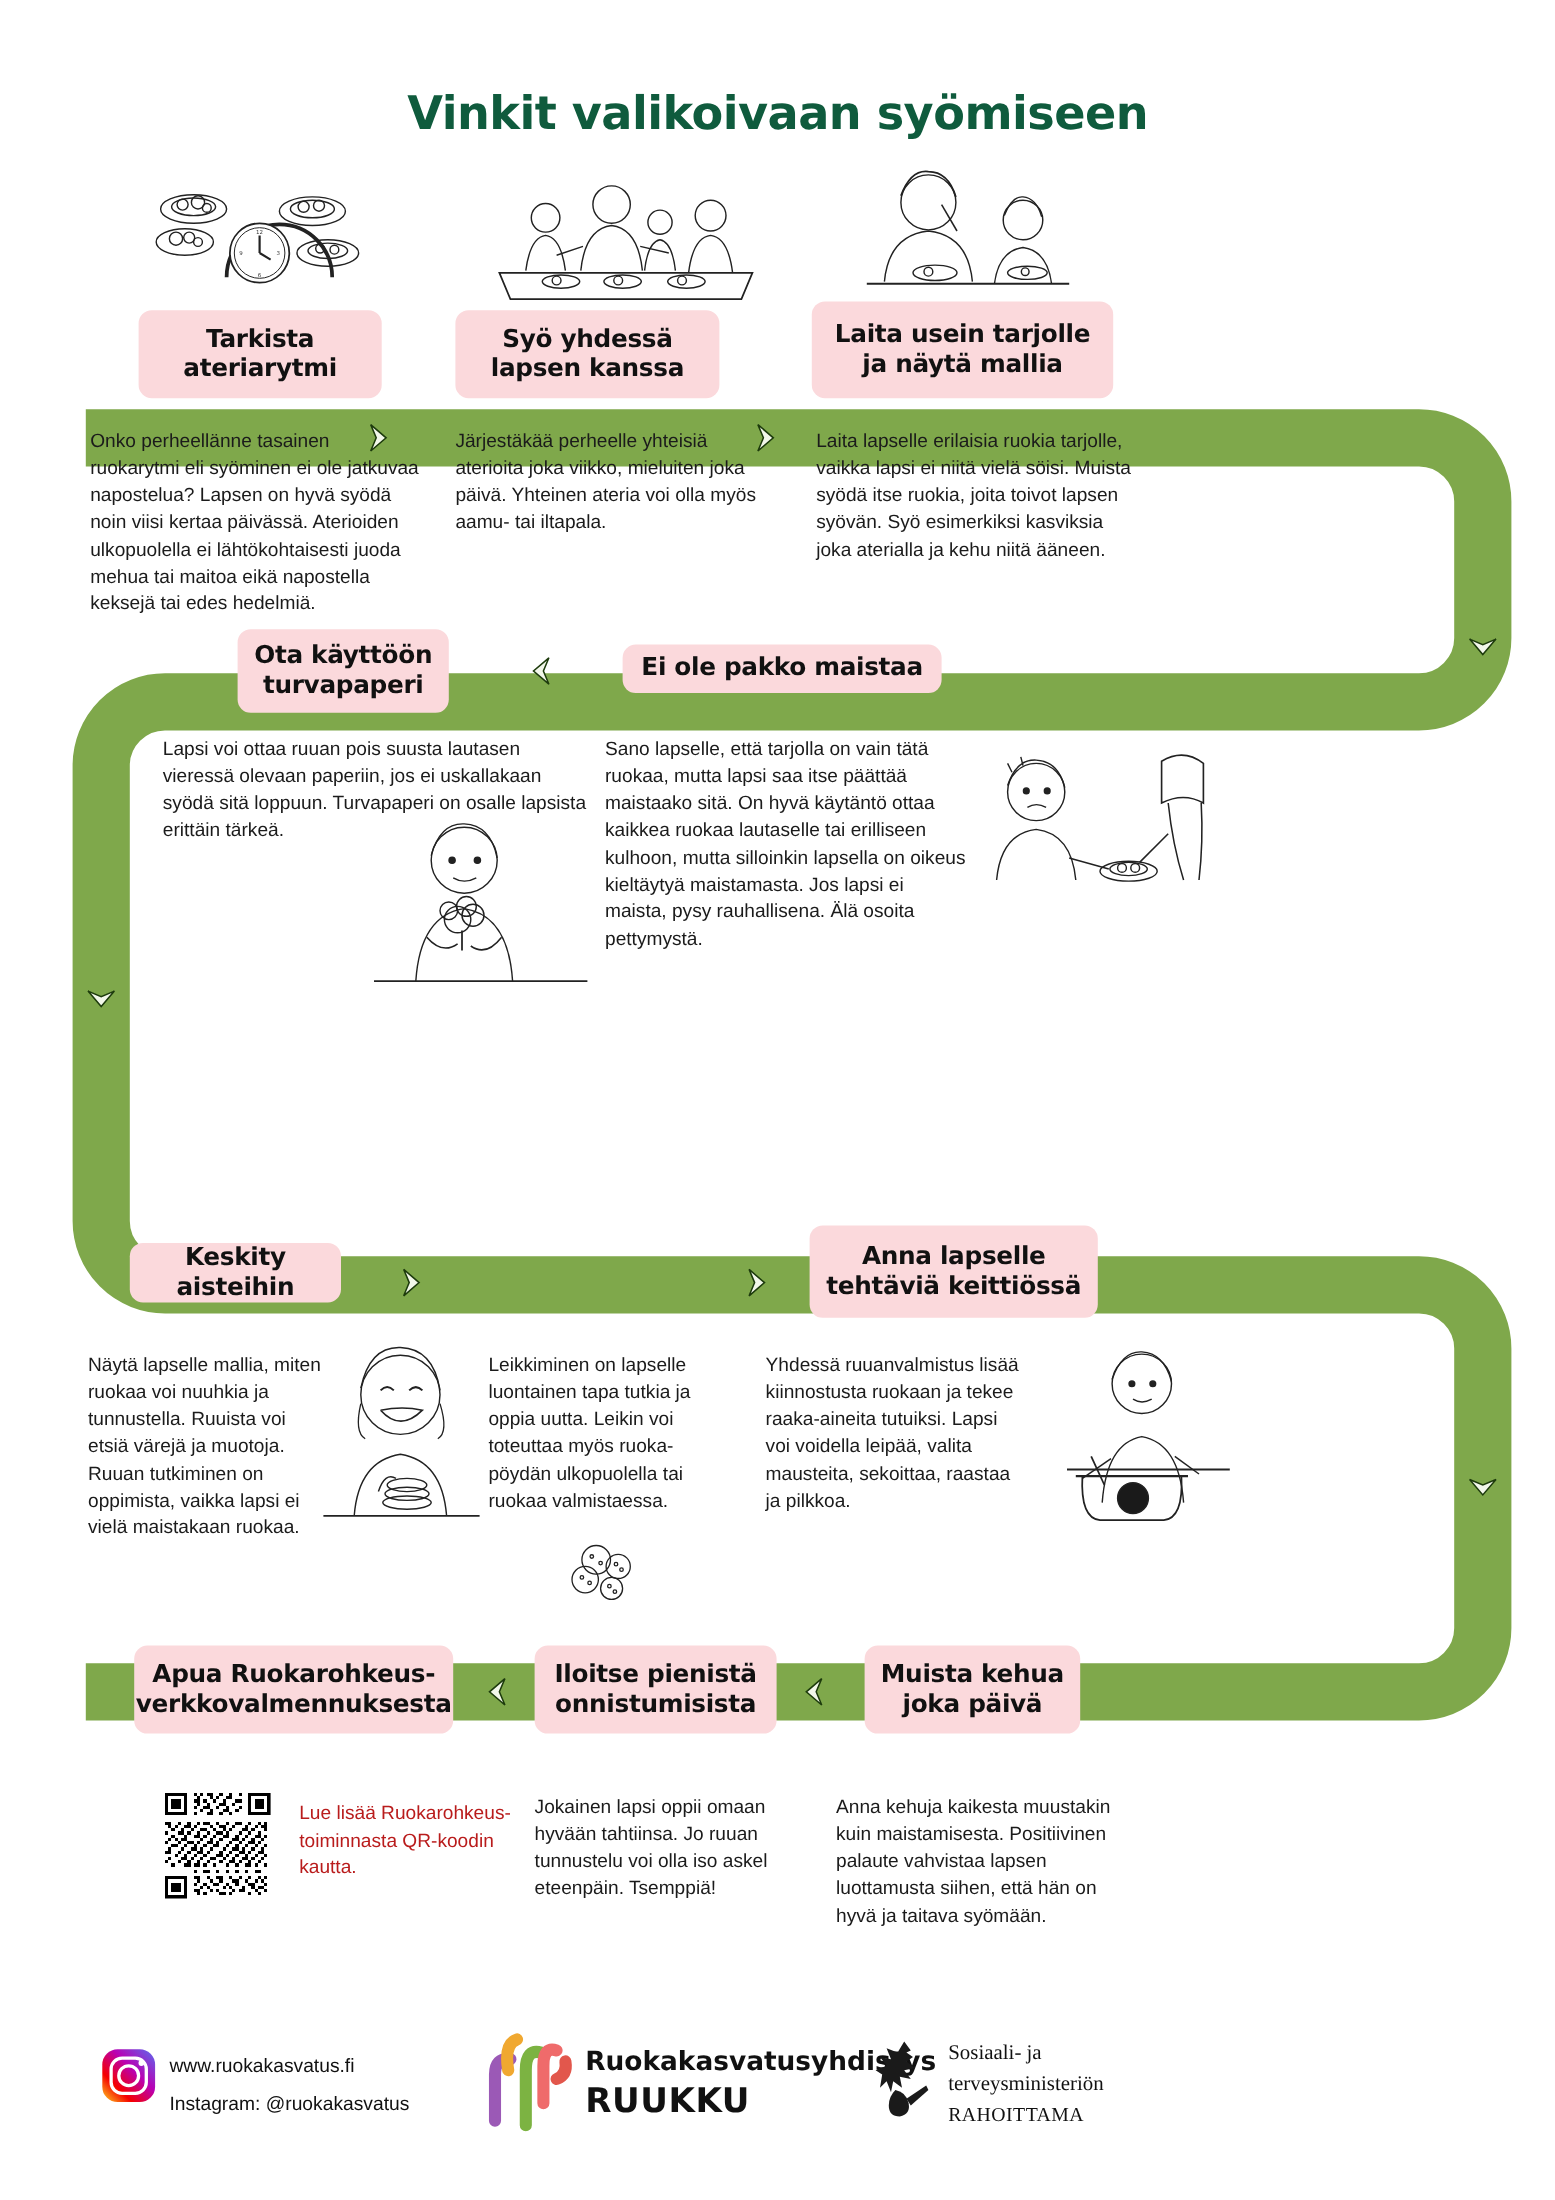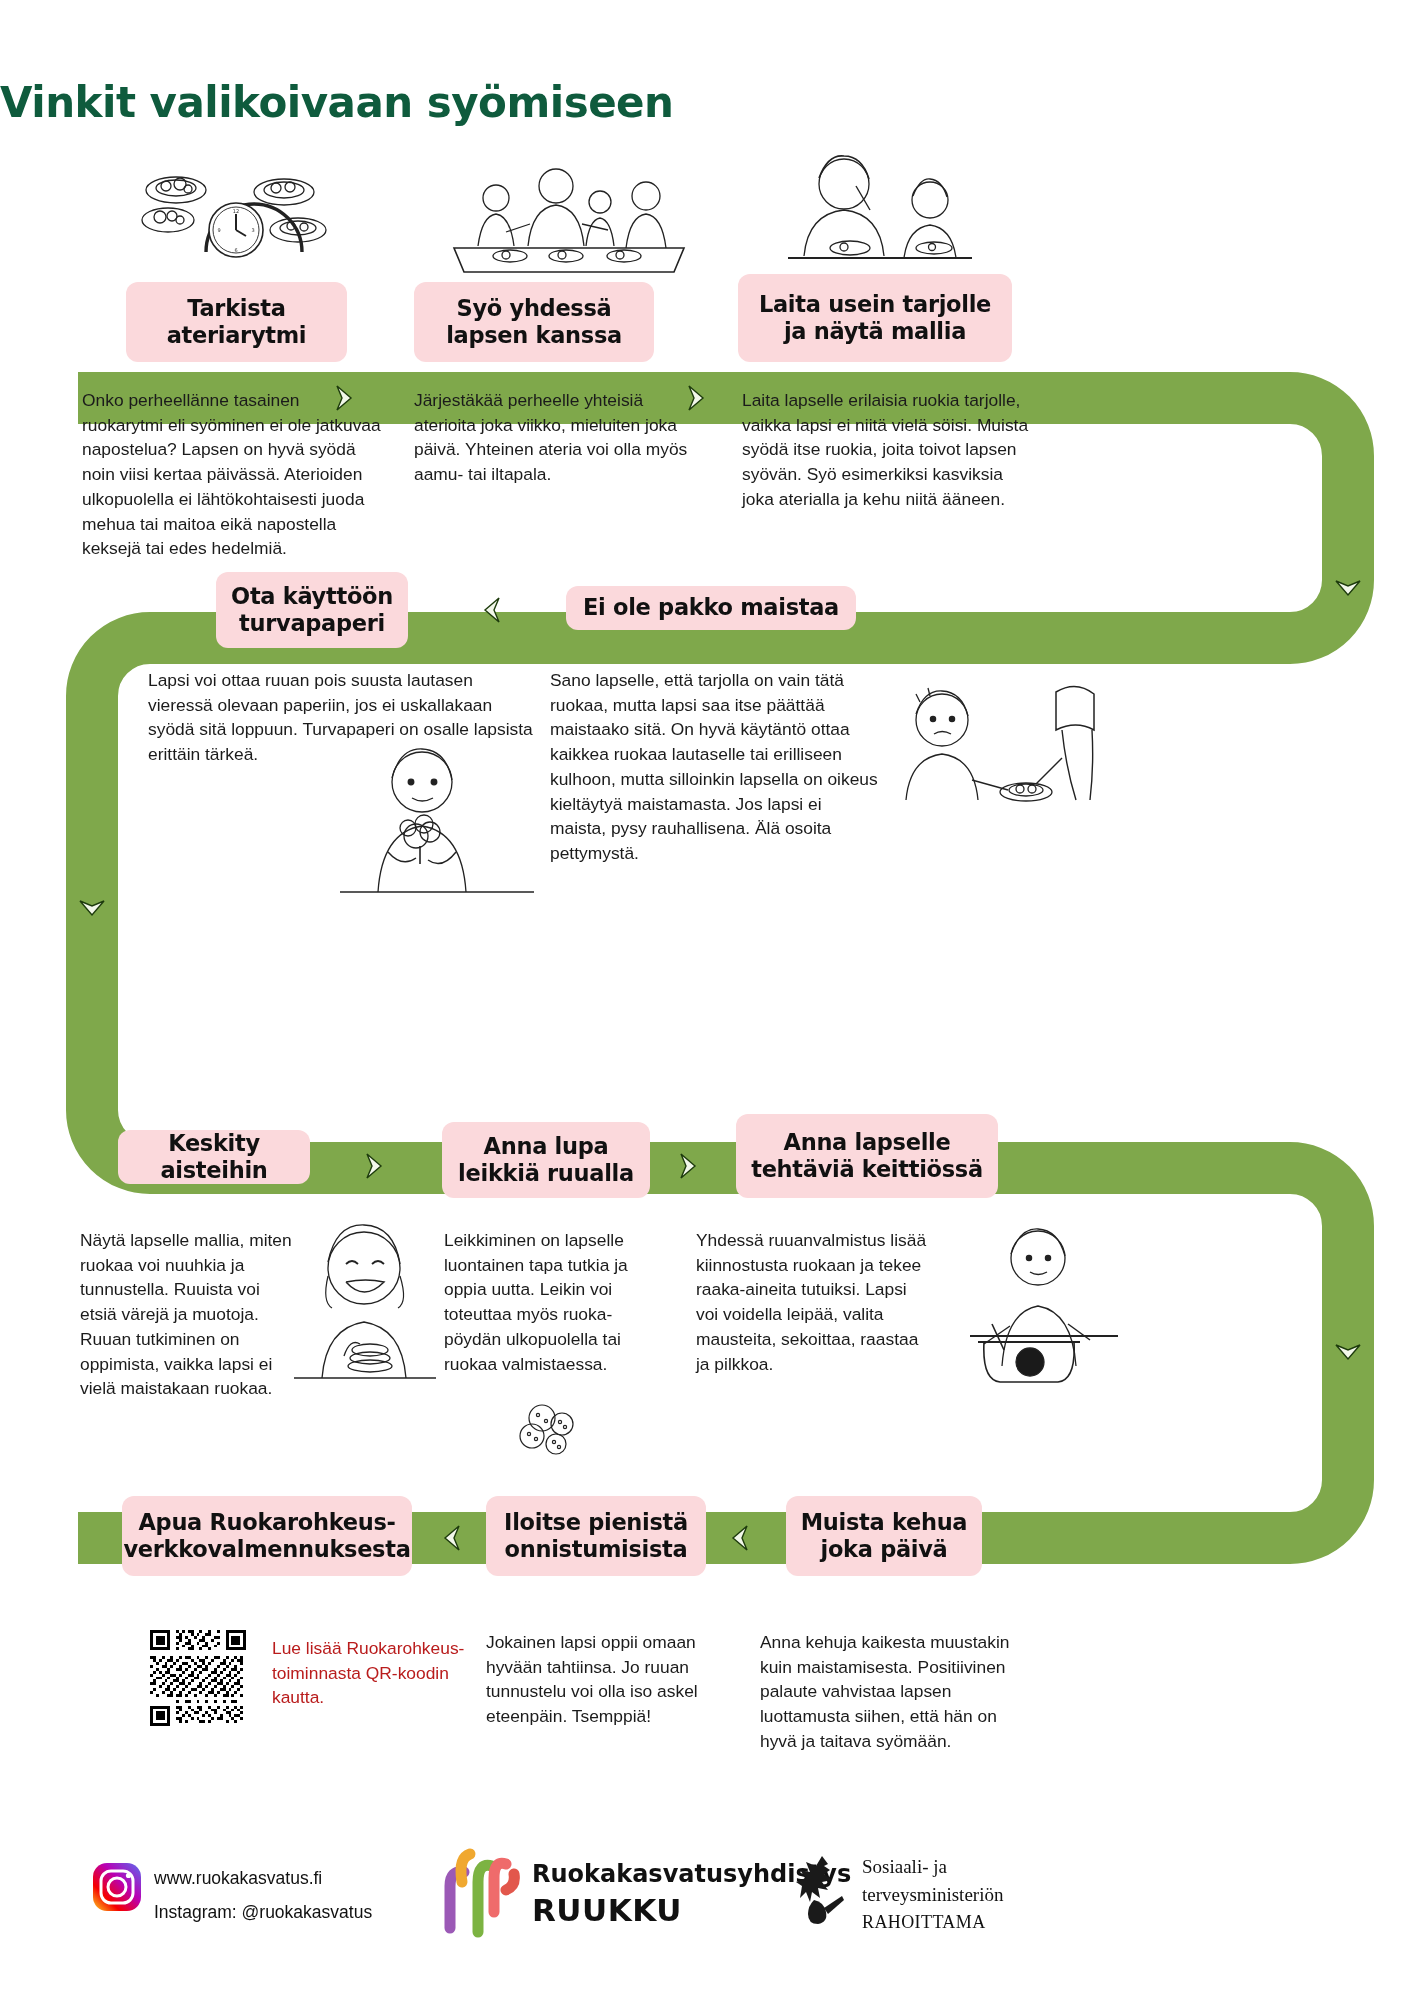--- a/index.html
+++ b/index.html
@@ -13,20 +13,21 @@
     position: relative;
     width: 1414px;
     height: 2000px;
     overflow: hidden;
   }
 
   
   .title {
     position: absolute;
     top: 78px; left: 0; width: 1414px;
+    text-align: center;
     font-size: 42px;
     font-weight: bold;
     letter-spacing: -0.5px;
     color: #0f5b3d;
     font-family: "DejaVu Sans", sans-serif;
   }
 
   
   .ribbon { position: absolute; inset: 0; z-index: 1; pointer-events: none; }
 
@@ -281,24 +282,20 @@
 
   <div class="pbox" style="left:118px; top:1130px; width:192px; height:54px;">
     <span style="white-space:pre-line;">Keskity aisteihin</span>
   </div>
   <div class="arrow" style="left:374px; top:1166px;">
     <svg width="34" height="34" viewBox="0 0 34 34" style="transform:translate(-17px,-17px)">
       <path d="M 10 5 L 24 17 L 10 29 L 15 17 Z" fill="#f2f7ea" stroke="#1d3b0c" stroke-width="1.4"></path>
     </svg>
   </div>
 
-  <div class="pbox" style="left:442px; top:1122px; width:208px; height:76px;">
-    <span style="white-space:pre-line;">Anna lupa
-leikkiä ruualla</span>
-  </div>
   <div class="arrow" style="left:688px; top:1166px;">
     <svg width="34" height="34" viewBox="0 0 34 34" style="transform:translate(-17px,-17px)">
       <path d="M 10 5 L 24 17 L 10 29 L 15 17 Z" fill="#f2f7ea" stroke="#1d3b0c" stroke-width="1.4"></path>
     </svg>
   </div>
 
   <div class="pbox" style="left:736px; top:1114px; width:262px; height:84px;">
     <span style="white-space:pre-line;">Anna lapselle
 tehtäviä keittiössä</span>
   </div>

